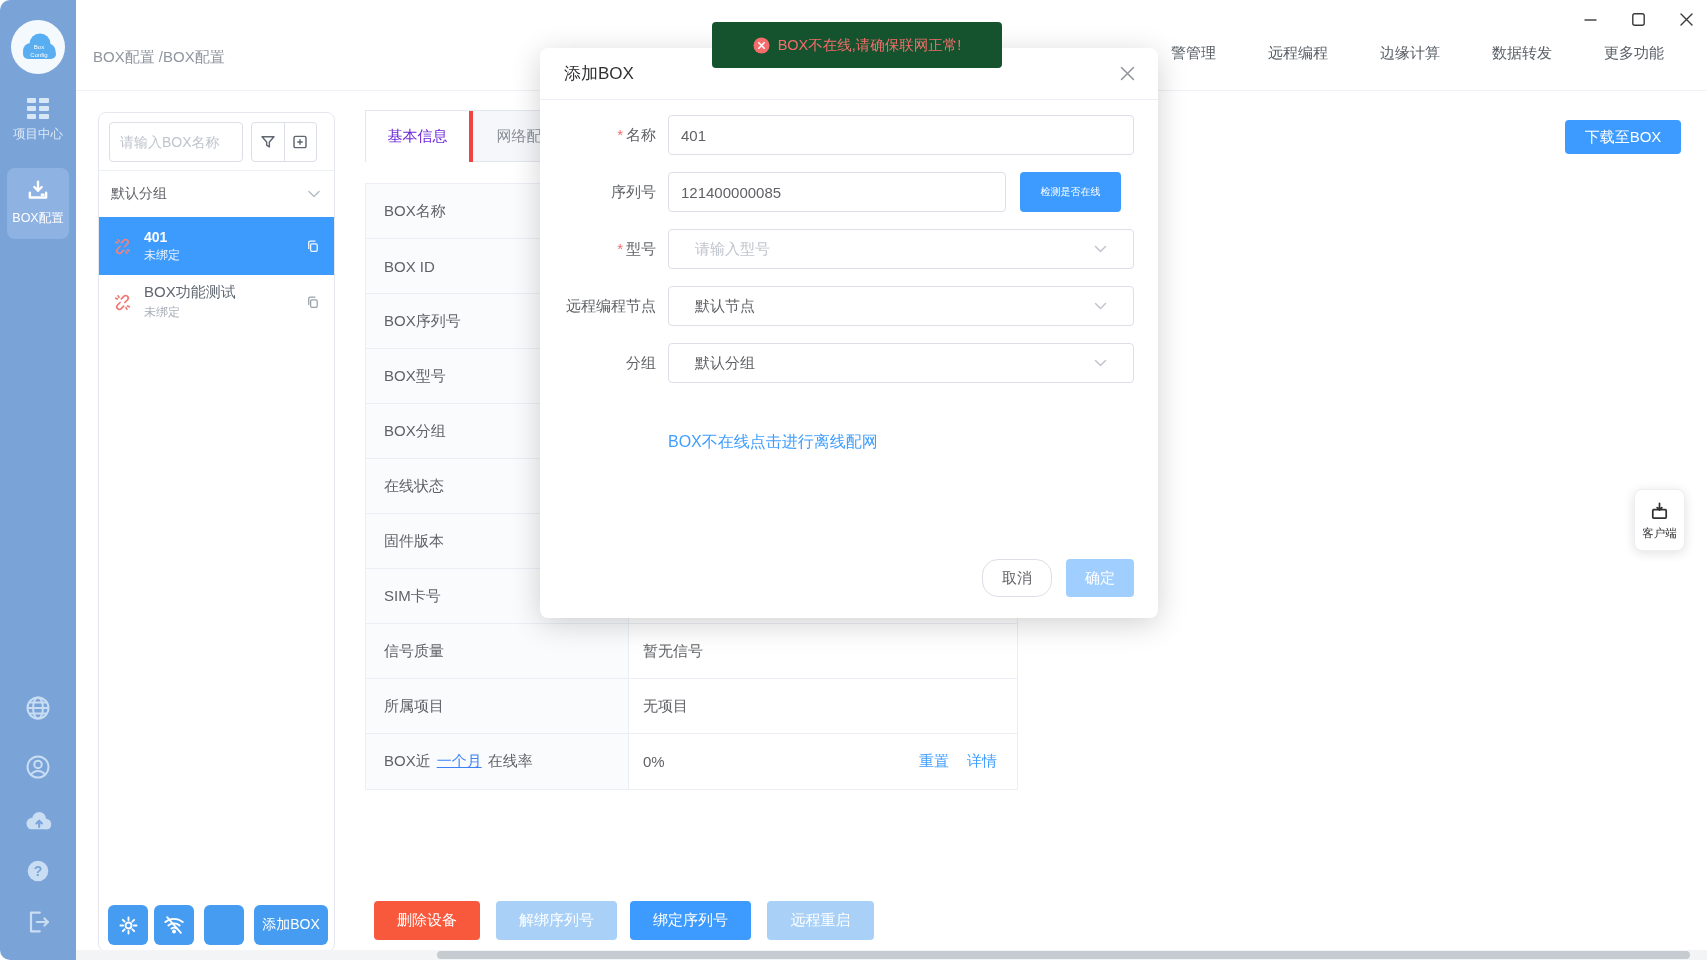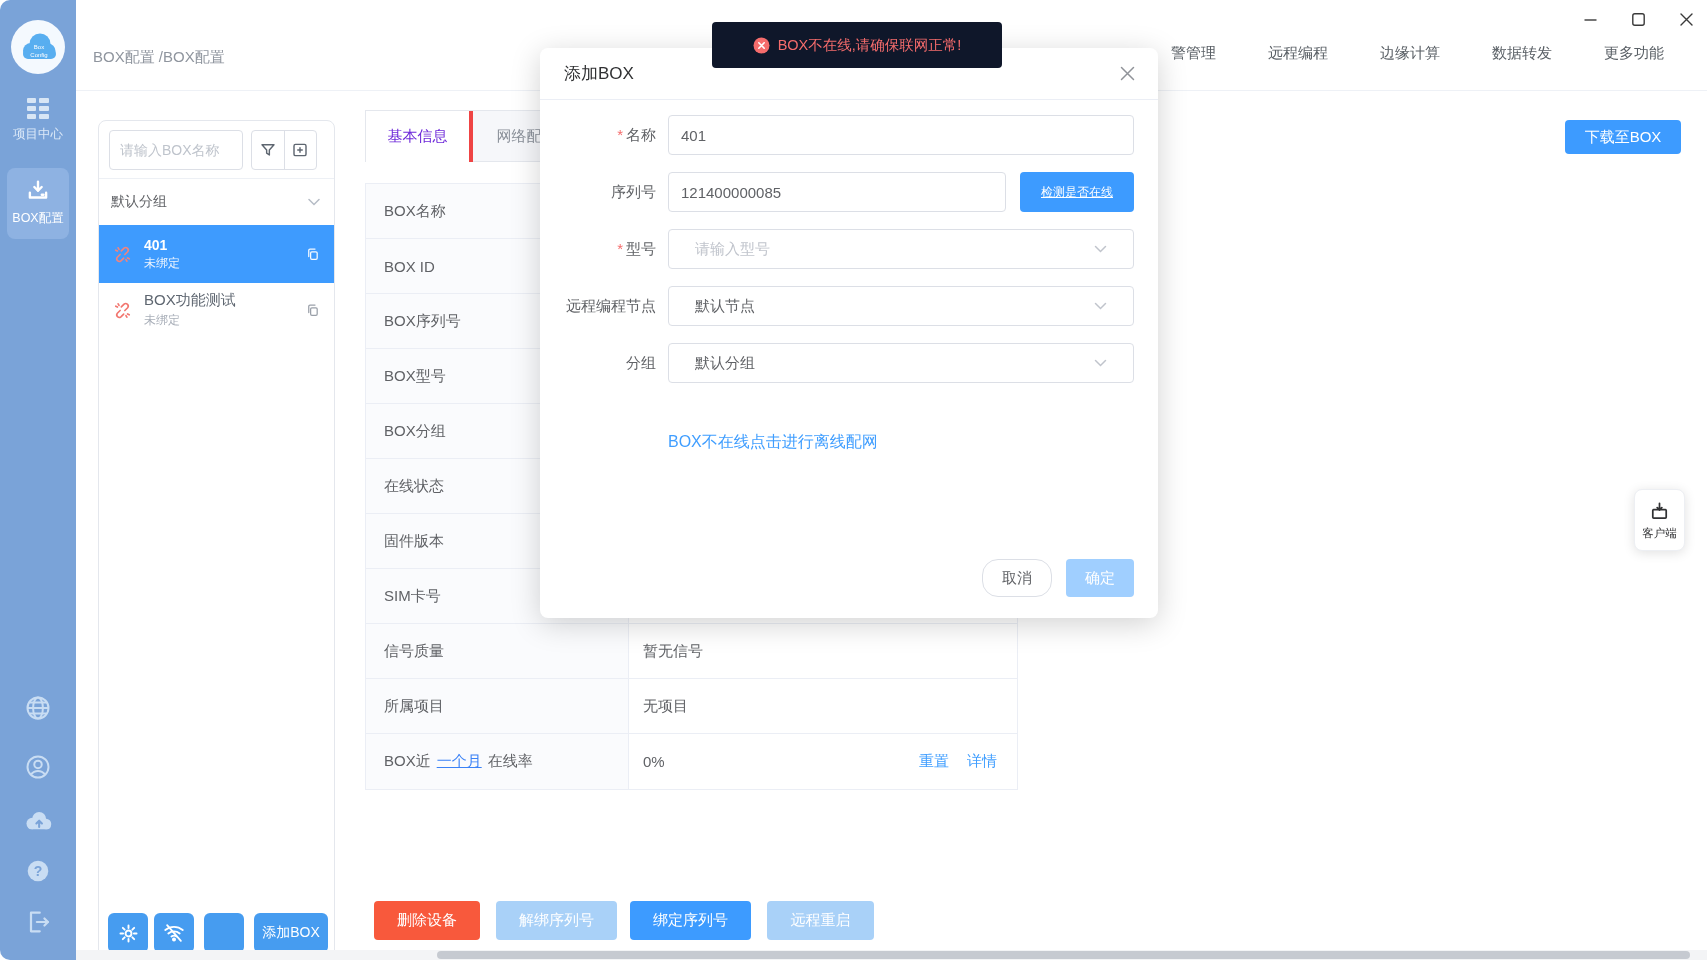--- a/index.html
+++ b/index.html
@@ -18,21 +18,21 @@
 
   
   .breadcrumb { position:absolute; left:93px; top:48px; font-size:15px; color:#8F959E; }
   .header-line { position:absolute; left:76px; right:0; top:90px; height:1px; background:#EEF1F6; }
   .top-nav { position:absolute; top:44px; right:43px; display:flex; gap:52px; font-size:15px; color:#5A6066; }
   .top-nav span { cursor:pointer; white-space:nowrap; }
   .win-controls { position:absolute; top:6px; right:8px; display:flex; gap:22px; align-items:center; color:#3A3A3A; }
   .win-btn { width:26px; height:26px; display:flex; align-items:center; justify-content:center; }
 
   
-  .panel { position:absolute; left:98px; top:120px; width:237px; height:840px; background:#fff; border:1px solid #E4E7ED; border-radius:8px; }
+  .panel { position:absolute; left:98px; top:112px; width:237px; height:840px; background:#fff; border:1px solid #E4E7ED; border-radius:8px; }
   .search-input { position:absolute; left:10px; top:9px; width:134px; height:40px; border:1px solid #DCDFE6; border-radius:4px; padding:0 10px; font-size:14px; color:#606266; outline:none; }
   .search-input::placeholder { color:#BFC4CC; }
   .icon-group { position:absolute; left:152px; top:9px; width:66px; height:40px; border:1px solid #DCDFE6; border-radius:4px; display:flex; }
   .icon-cell { flex:1; display:flex; align-items:center; justify-content:center; color:#5E6670; cursor:pointer; }
   .icon-cell + .icon-cell { border-left:1px solid #DCDFE6; }
   .panel-divider { position:absolute; left:0; top:57px; width:100%; height:1px; background:#EDF0F5; }
   .group-header { position:absolute; left:0; top:58px; width:100%; height:46px; display:flex; align-items:center; padding:0 14px 0 12px; font-size:14px; color:#606266; cursor:pointer; }
   .group-header .chev { margin-left:auto; color:#B6BCC6; }
   .device { position:absolute; left:0; width:100%; height:58px; display:flex; align-items:center; padding:0 14px 0 14px; cursor:pointer; }
   .device .txt { margin-left:12px; display:flex; flex-direction:column; gap:2px; }
@@ -87,32 +87,32 @@
   .modal-head { position:absolute; left:0; top:0; width:100%; height:52px; border-bottom:1px solid #EBEEF5; display:flex; align-items:center; padding:0 22px 0 24px; }
   .modal-title { font-size:17px; color:#303133; }
   .modal-close { margin-left:auto; color:#909399; cursor:pointer; display:flex; }
   .mrow { position:absolute; left:12px; right:24px; height:40px; display:flex; align-items:center; }
   .r1{top:67px;} .r2{top:124px;} .r3{top:181px;} .r4{top:238px;} .r5{top:295px;align-items:center;}
   .mlabel { width:116px; text-align:right; padding-right:12px; font-size:15px; color:#606266; white-space:nowrap; }
   .req { color:#F56C6C; margin-right:3px; }
   .minput { flex:1; height:40px; border:1px solid #DCDFE6; border-radius:4px; padding:0 12px; font-size:15px; color:#606266; outline:none; }
   .minput::placeholder { color:#C0C4CC; }
   .serial-input { width:338px; flex:none; }
-  .check-btn { margin-left:14px; width:114px; height:40px; background:#3D9BFF; border:none; border-radius:4px; color:#fff; font-size:12px; cursor:pointer;text-decoration:underline; }
+  .check-btn { margin-left:14px; width:101px; height:40px; background:#3D9BFF; border:none; border-radius:4px; color:#fff; font-size:10px; cursor:pointer; }
   .mselect { flex:1; height:40px; border:1px solid #DCDFE6; border-radius:4px; padding:0 26px; display:flex; align-items:center; font-size:15px; cursor:pointer; }
   .mselect .val { color:#606266; }
   .mselect .ph { color:#C0C4CC; }
   .mselect .chev { margin-left:auto; color:#C0C4CC; }
   .offline-link { position:absolute; left:128px; top:384px; font-size:16px; color:#409EFF; cursor:pointer; }
   .modal-footer { position:absolute; right:24px; top:511px; display:flex; gap:14px; }
   .btn-cancel { width:70px; height:38px; background:#fff; border:1px solid #DCDFE6; border-radius:16px; font-size:15px; color:#606266; cursor:pointer; }
   .btn-confirm { width:68px; height:38px; background:#A0CFFF; border:none; border-radius:4px; font-size:15px; color:#fff; cursor:not-allowed; }
 
   
-  .toast { position:absolute; left:712px; top:22px; width:290px; height:46px; background:#0f172a; border-radius:4px; z-index:60; display:flex; align-items:center; justify-content:center; gap:8px; }
+  .toast { position:absolute; left:712px; top:22px; width:290px; height:46px; background:#14532d; border-radius:4px; z-index:60; display:flex; align-items:center; justify-content:center; gap:8px; }
   .toast .msg { font-size:14.5px; color:#F56C6C; }
 
   svg { display:block; }
 </style>
 </head>
 <body>
 
 <div class="app">
 
   <div class="sidebar">

